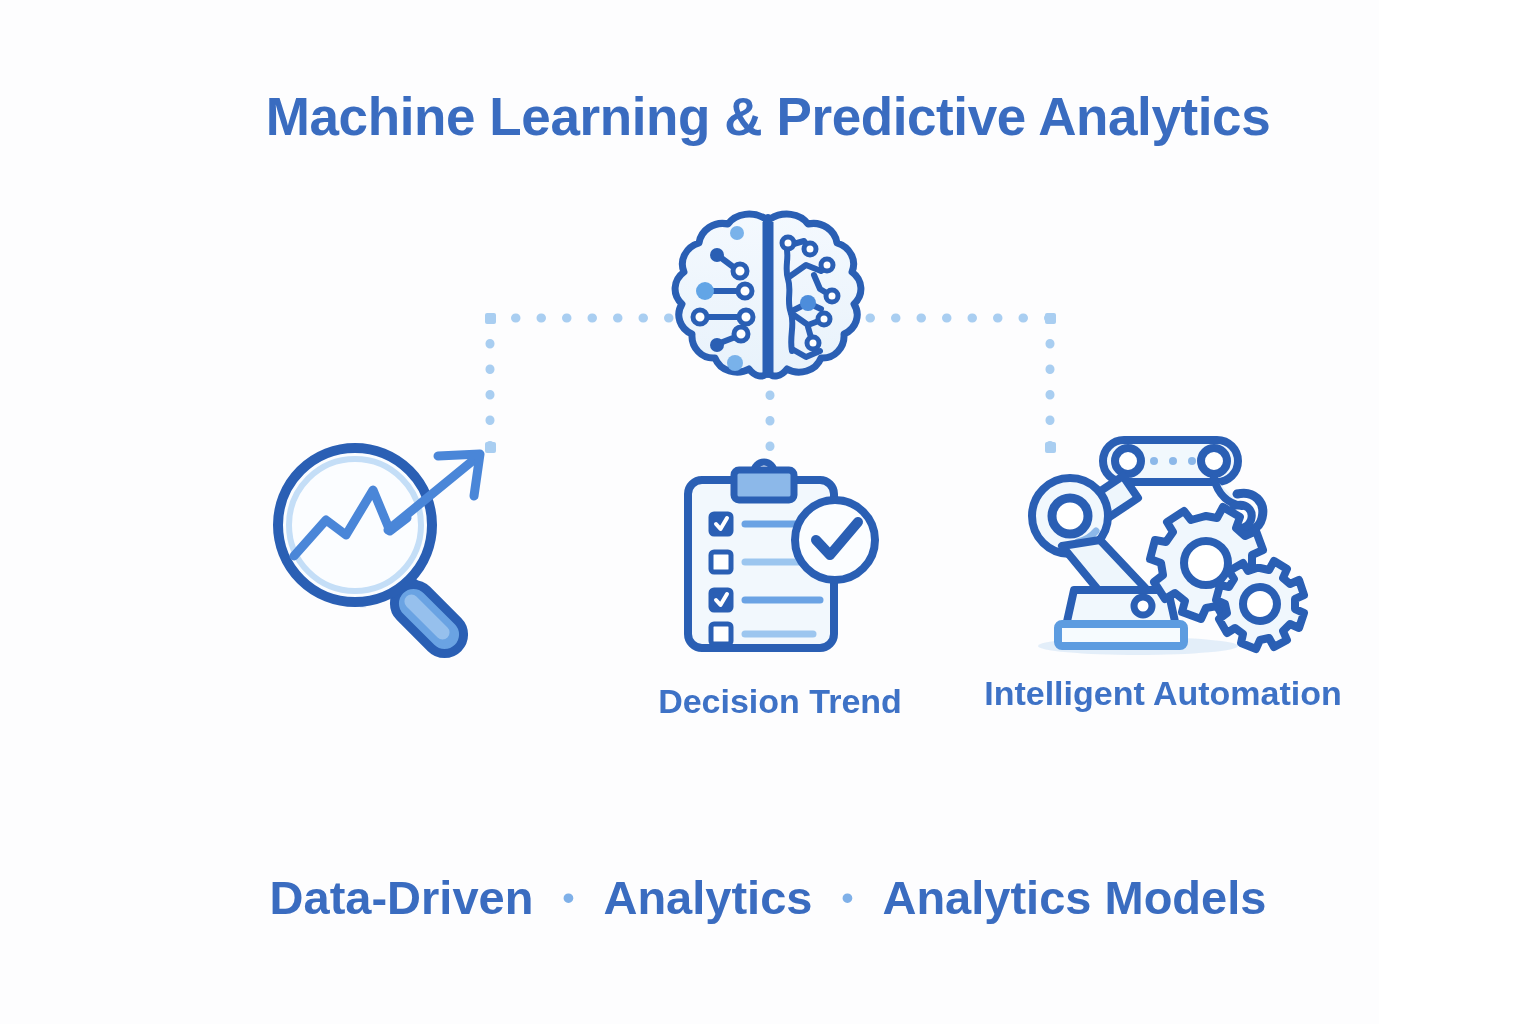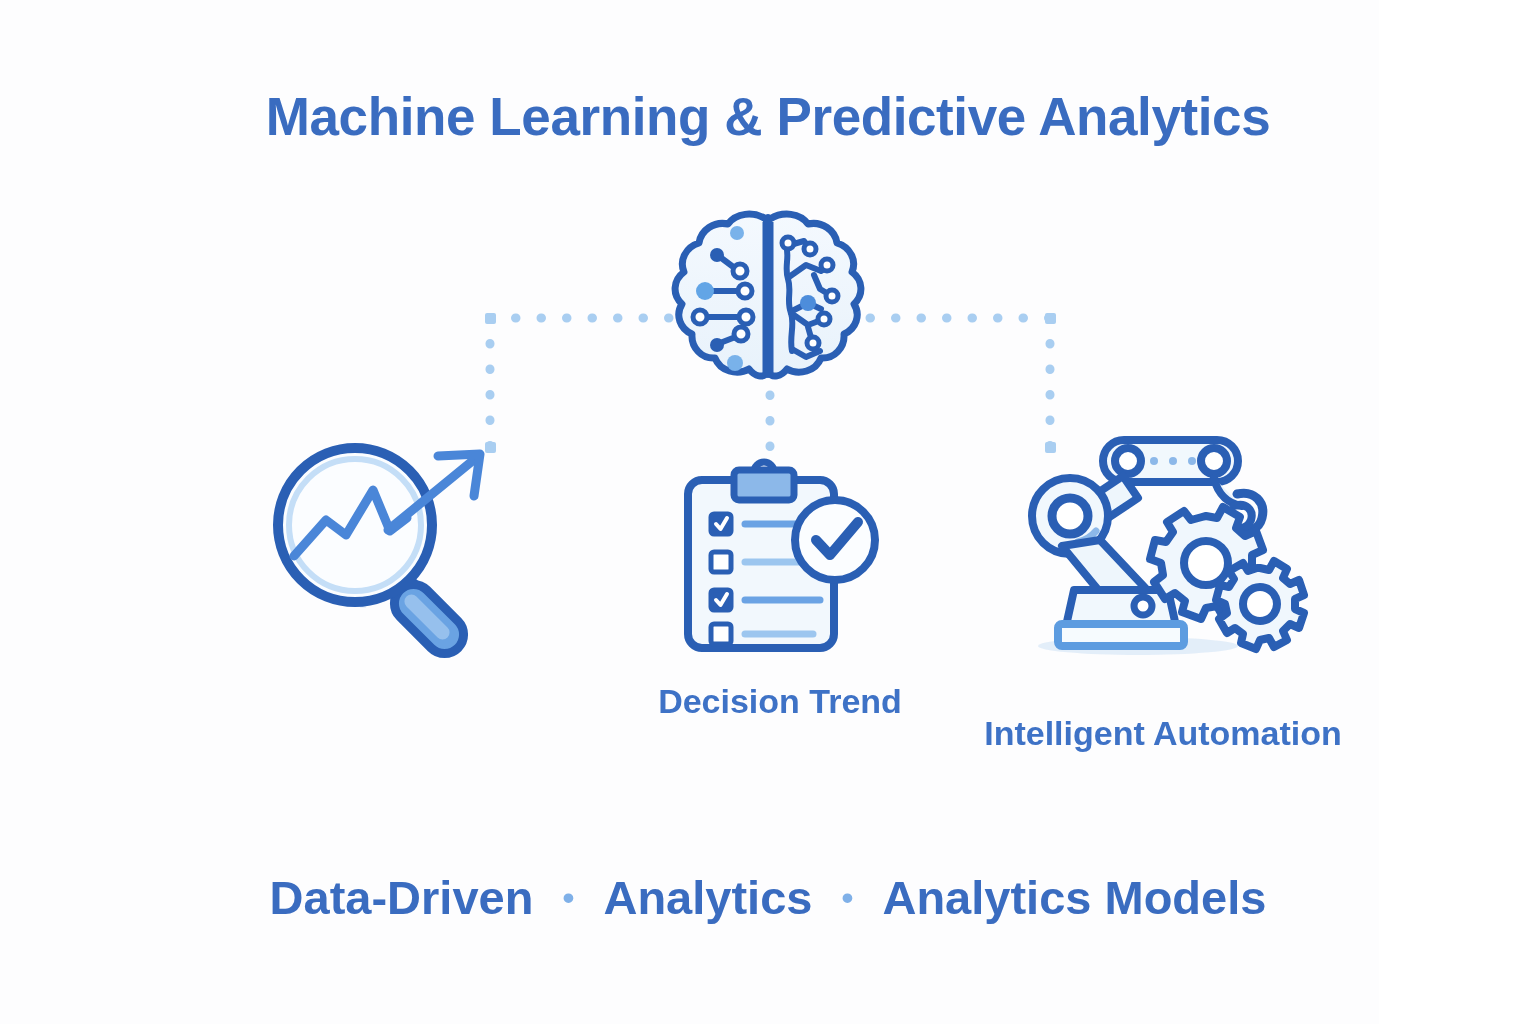--- a/index.html
+++ b/index.html
@@ -43,21 +43,21 @@
     white-space: nowrap;
   }
 
   #brain-stage   { left: 658px; top: 205px; width: 220px; height: 185px; }
   #magnifier-stage { left: 268px; top: 438px; width: 250px; height: 222px; }
   #clipboard-stage { left: 668px; top: 452px; width: 224px; height: 210px; }
   #robot-stage   { left: 1018px; top: 428px; width: 296px; height: 234px; }
 
   #label-trend     { left: 198px;  top: 682px; width: 390px; }
   #label-decision  { left: 585px;  top: 682px; width: 390px; }
-  #label-automation{ left: 968px;  top: 714px; width: 390px; }
+  #label-automation{ left: 968px;  top: 674px; width: 390px; }
 
   
   .conn {
     position: absolute;
   }
 
   
   #tagline {
     position: absolute;
     left: 0;

